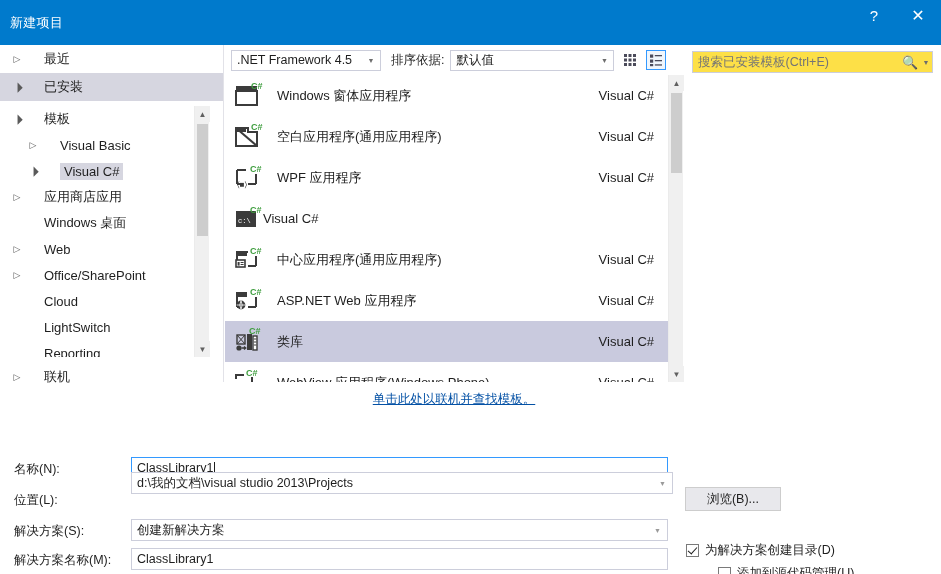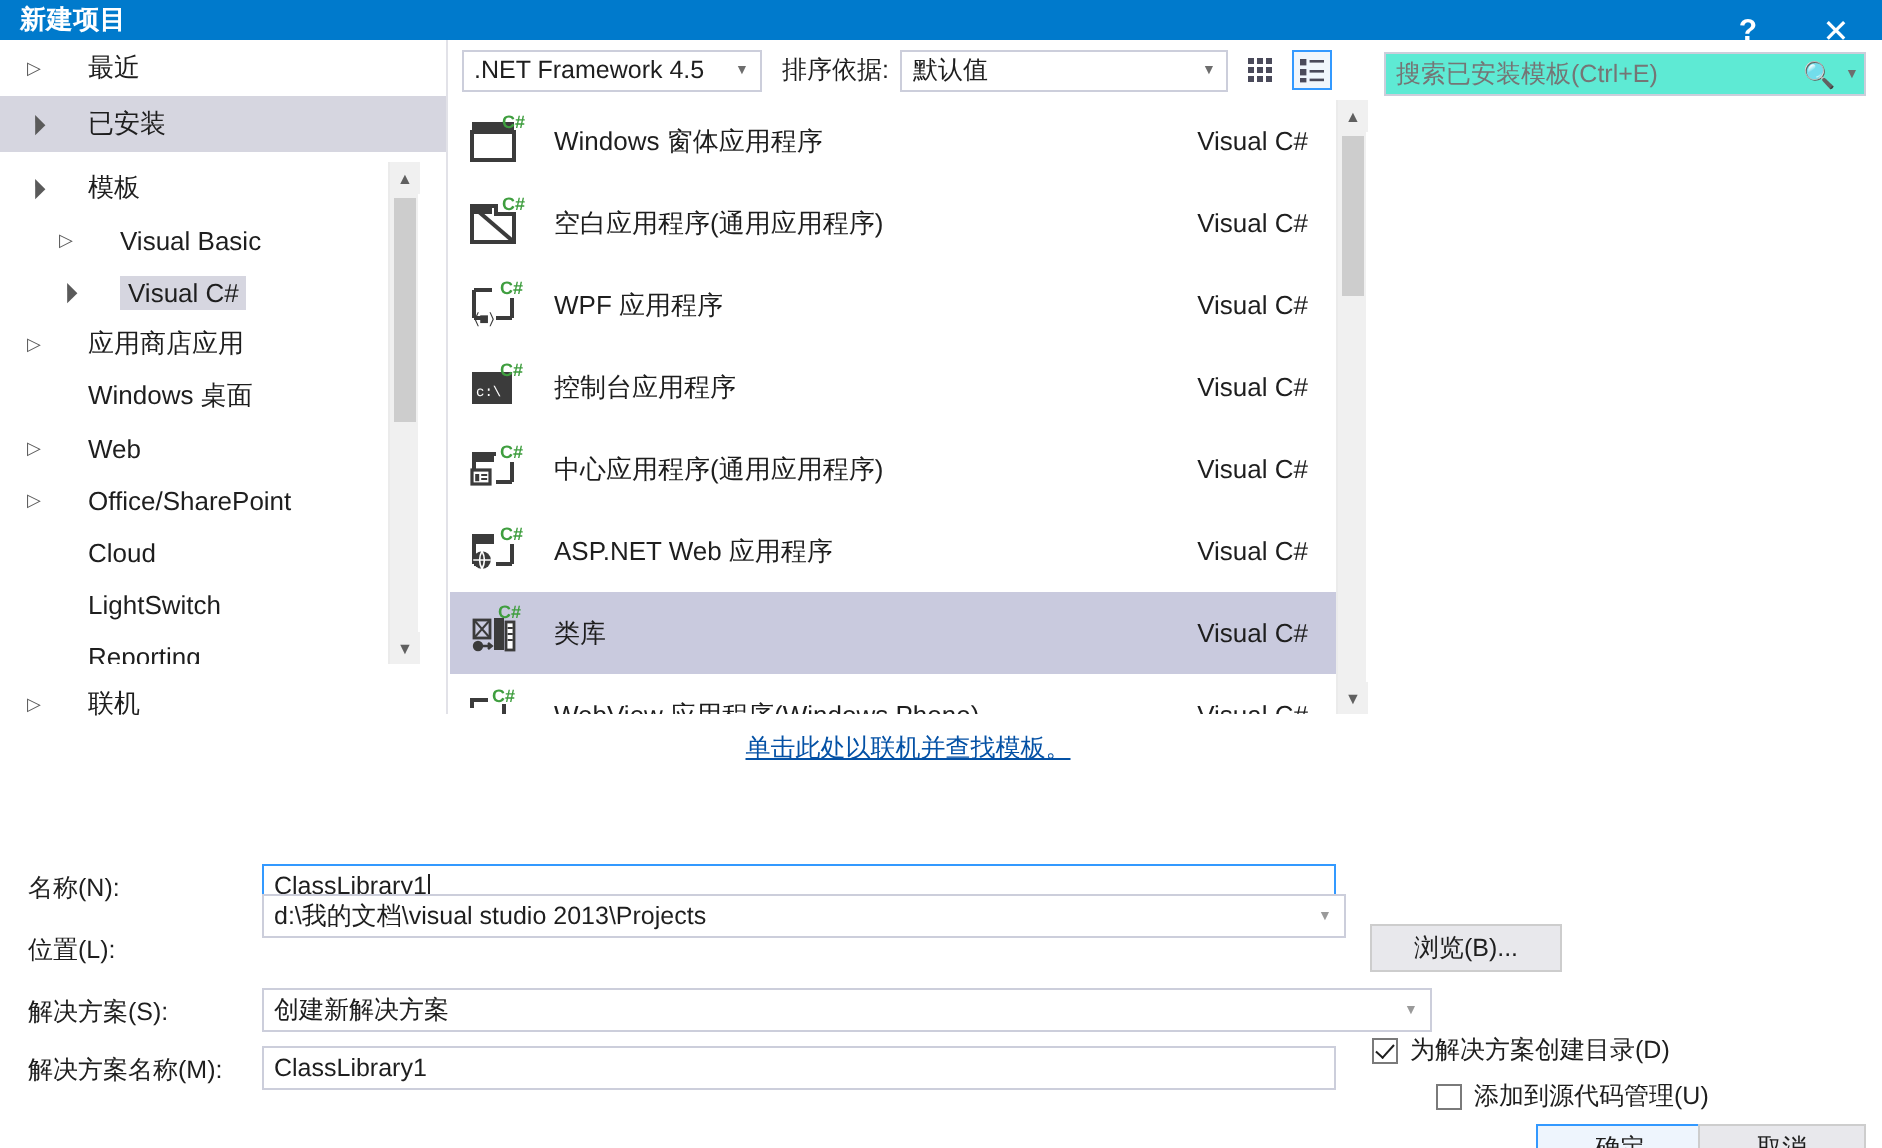--- a/index.html
+++ b/index.html
@@ -17,26 +17,25 @@
   .dialog {
     width: 941px; height: 574px;
     position: relative;
     background: #ffffff;
     box-sizing: border-box;
     display: flex; flex-direction: column;
   }
 
   
   .titlebar {
-    height: 20px;
+    height: 45px;
     background: #007acc;
     display: flex; align-items: center;
     flex: 0 0 auto;
     position: relative;
-    font-weight: bold;
   }
   .titlebar .title {
     color: #ffffff;
     font-size: 13px;
     margin-left: 10px;
     letter-spacing: .3px;
   }
   .title-buttons {
     position: absolute; right: 0; top: 0;
     height: 31px; display: flex; align-items: center;
@@ -166,21 +165,21 @@
   }
 
   
   .rightpane {
     position: absolute; left: 684px; top: 0;
     width: 257px; height: 371px;
     box-sizing: border-box;
   }
   .searchbox {
     margin: 6px 8px 0 8px; height: 22px;
-    border: 1px solid #cccedb; background: #5eead4;
+    border: 1px solid #cccedb; background: #fde047;
     display: flex; align-items: center; box-sizing: border-box;
   }
   .searchbox input {
     flex: 1 1 auto; border: none; outline: none;
     font-family: "Liberation Sans", sans-serif; font-size: 12.5px;
     color: #6d6d6d; background: transparent; padding-left: 5px;
     min-width: 0;
   }
   .search-ico { width: 20px; text-align: center; color: #4a4a4a; font-size: 13px; }
   .search-caret { width: 12px; text-align: center; color: #6d6d6d; font-size: 7px; }
@@ -406,21 +405,20 @@
         </div>
 
         <div class="tmpl-row">
           <div class="tmpl-icon">
             <svg width="31" height="31" viewBox="0 0 31 31">
               <rect x="4" y="8" width="20" height="16" fill="#3b3b3b"></rect>
               <text x="6" y="20" font-size="7" font-family="Liberation Mono, monospace" fill="#ffffff">c:\</text>
               <text x="18" y="10" font-size="9" font-family="Liberation Sans, sans-serif" fill="#3f9e3f" font-weight="bold">C#</text>
             </svg>
           </div>
-          <span class="tmpl-label">控制台应用程序</span>
           <span class="tmpl-lang">Visual C#</span>
         </div>
 
         <div class="tmpl-row">
           <div class="tmpl-icon">
             <svg width="31" height="31" viewBox="0 0 31 31">
               <path d="M5 8 L5 22 M24 12 L24 22 M5 22 L9 22 M16 22 L24 22 M16 8 L14 8" stroke="#3b3b3b" stroke-width="2" fill="none"></path>
               <rect x="4" y="7" width="11" height="5" fill="#3b3b3b"></rect>
               <rect x="4" y="16" width="9" height="7" fill="#ffffff" stroke="#3b3b3b" stroke-width="1.6"></rect>
               <rect x="5.6" y="18" width="2" height="3.6" fill="#3b3b3b"></rect>
@@ -506,21 +504,21 @@
       </div>
 
       <span class="flabel" style="top:76px;">位置(L):</span>
       <div class="finput" style="top:56px; width:542px; position:absolute;">
         <span class="val">d:\我的文档\visual studio 2013\Projects</span>
         <span class="dd-caret">▼</span>
       </div>
       <div class="browsebtn" style="left:685px; top:71px;">浏览(B)...</div>
 
       <span class="flabel" style="top:107px;">解决方案(S):</span>
-      <div class="finput" style="top:103px; width:585px;">
+      <div class="finput" style="top:103px; width:537px;">
         <span class="val">创建新解决方案</span>
         <span class="dd-caret">▼</span>
       </div>
 
       <span class="flabel" style="top:136px;">解决方案名称(M):</span>
       <div class="finput" style="top:132px; width:537px;">
         <span class="val">ClassLibrary1</span>
       </div>
 
       <div class="cbrow" style="left:686px; top:126px;">

